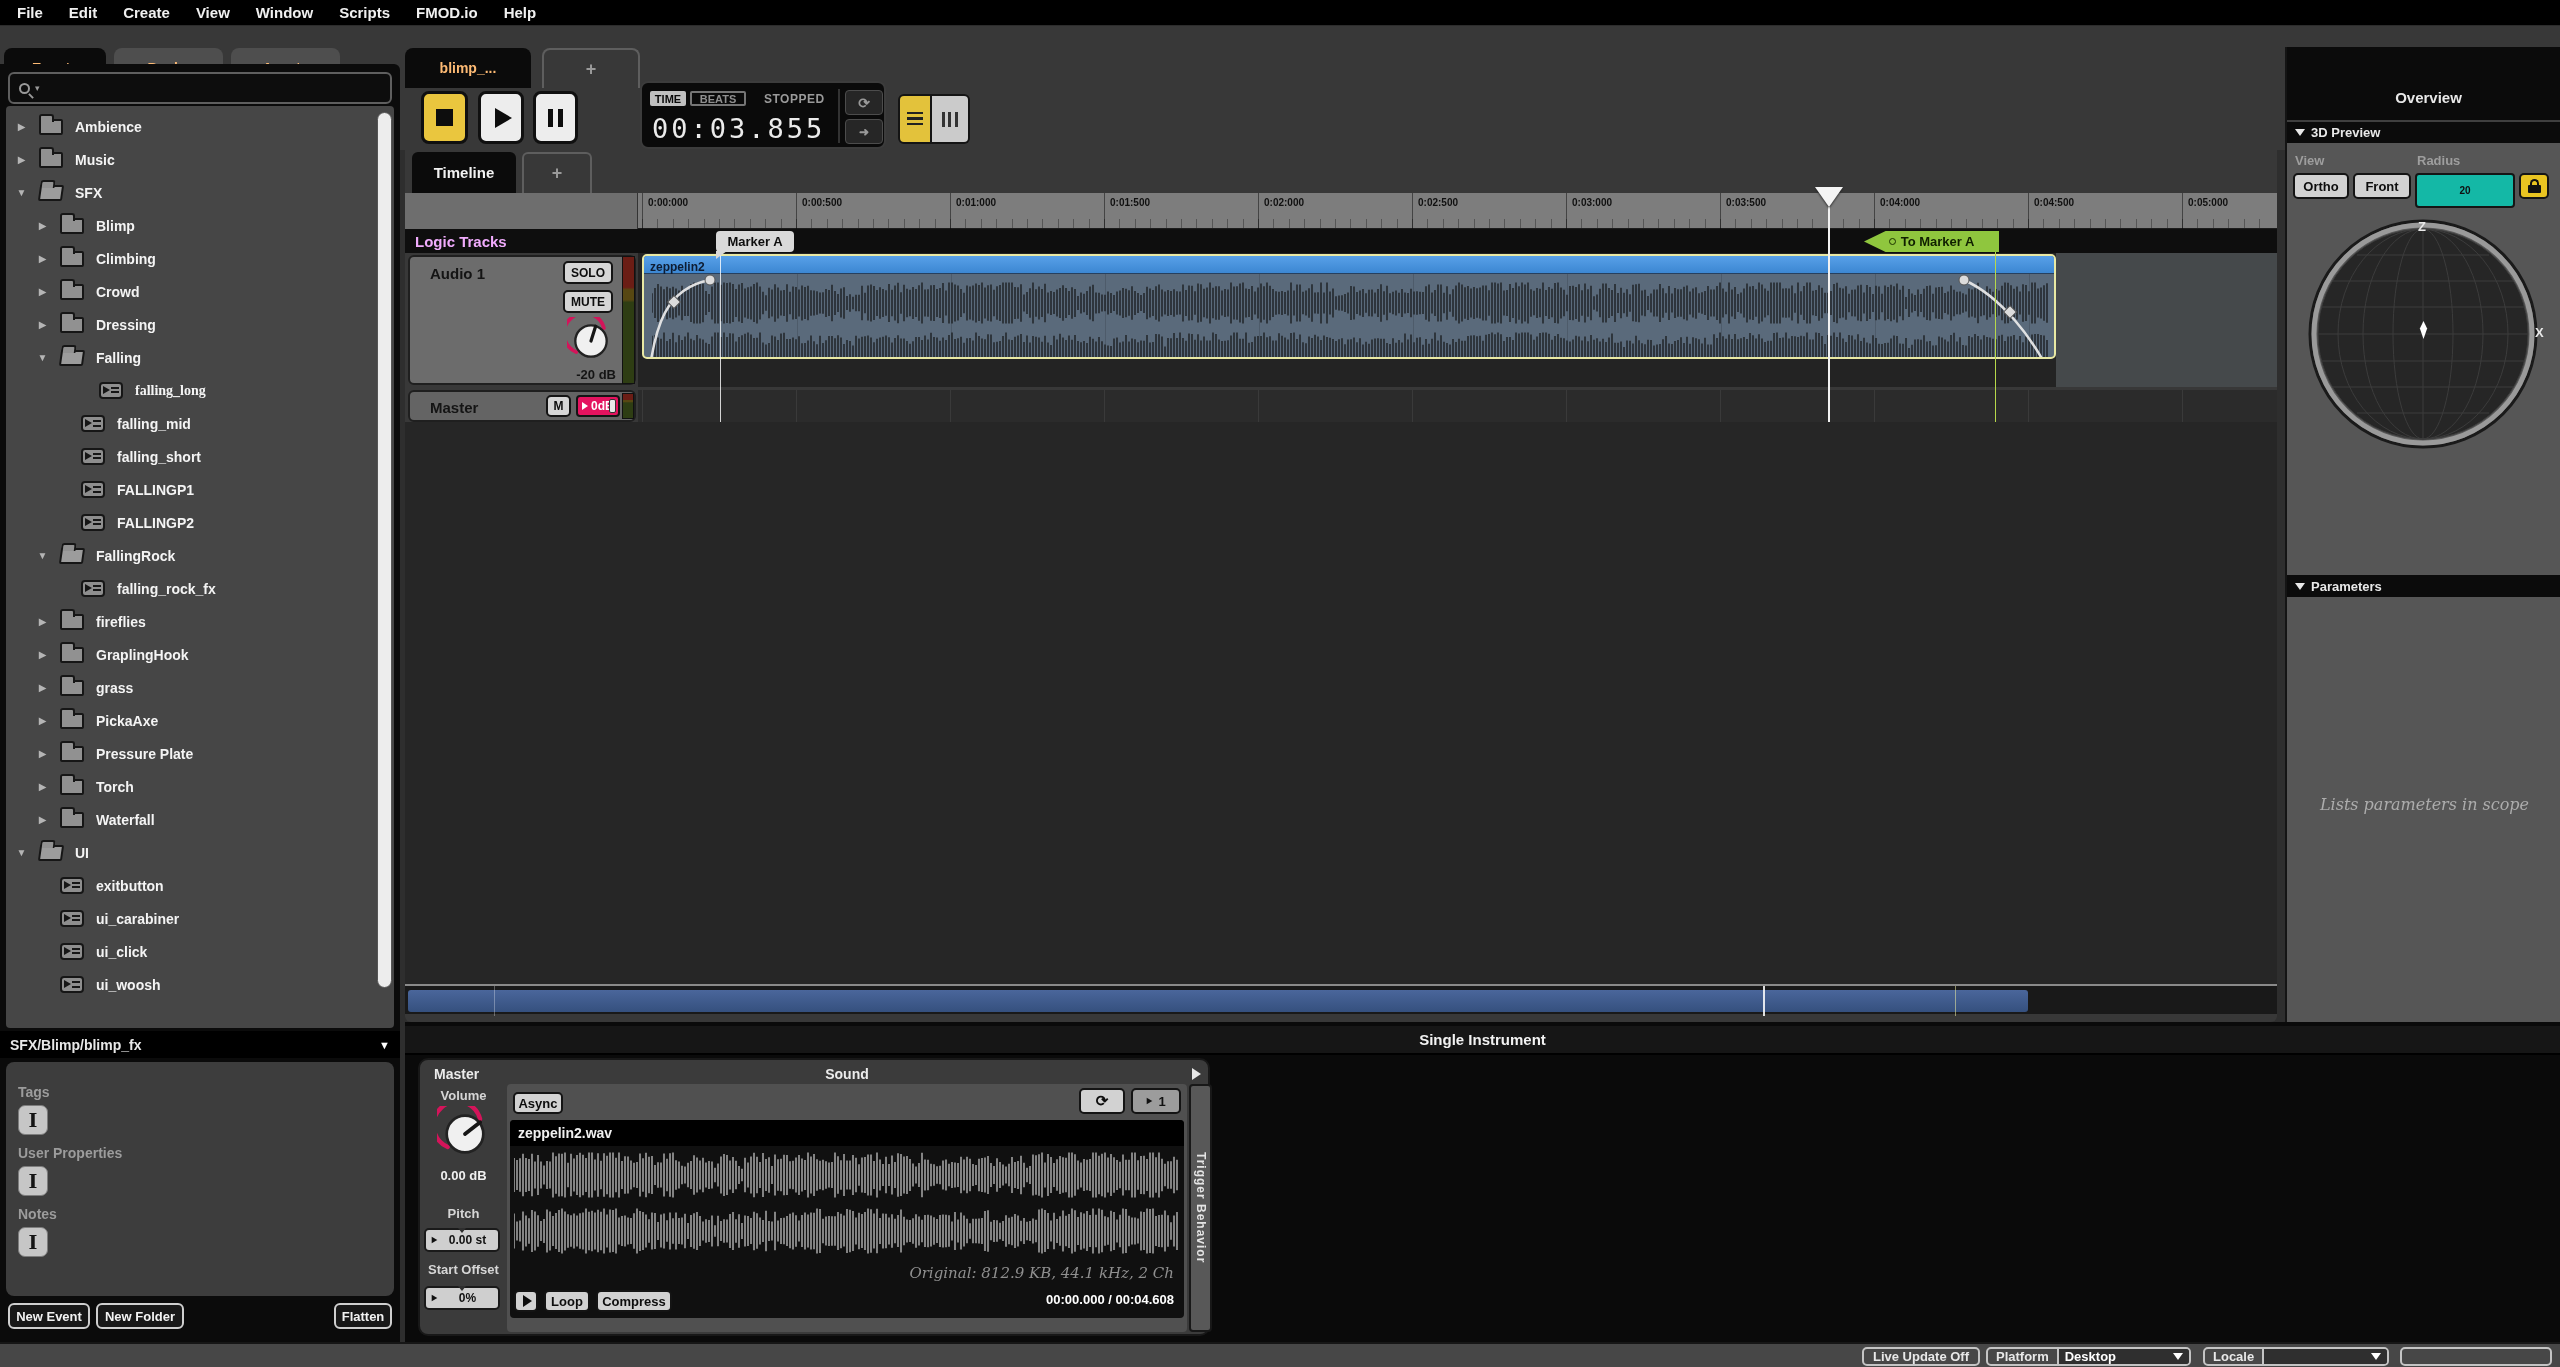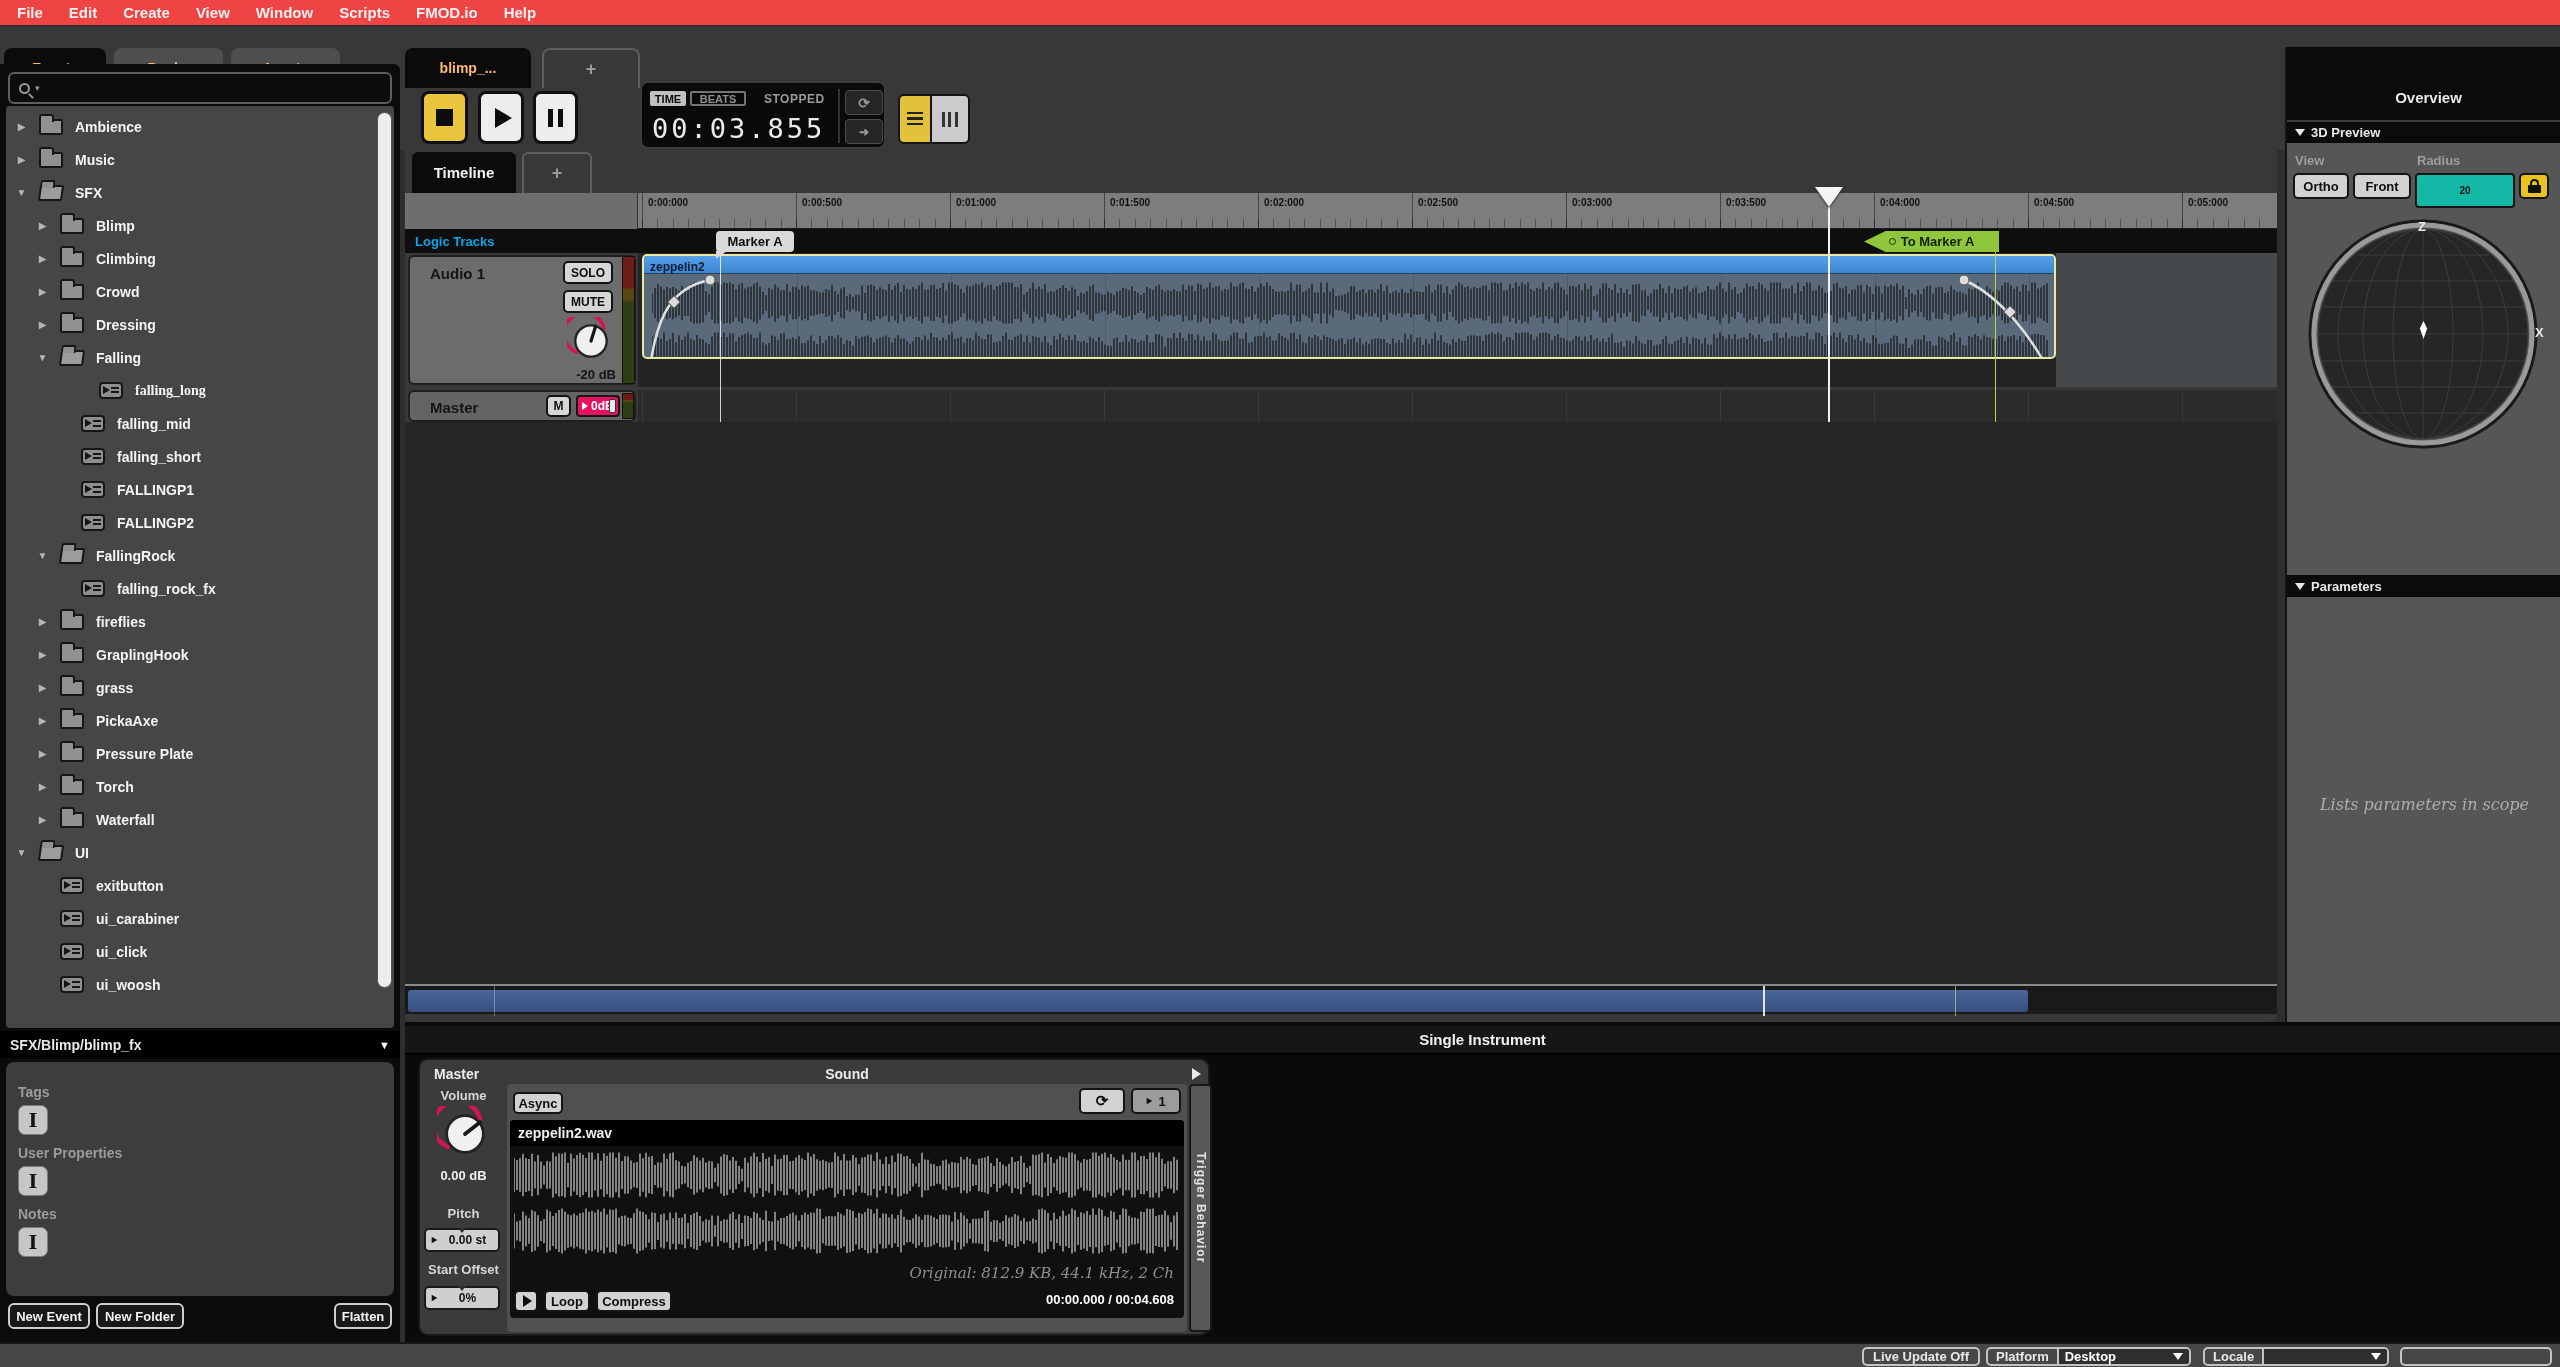--- a/index.html
+++ b/index.html
@@ -1,21 +1,21 @@
 <!DOCTYPE html>
 <html><head>
 <meta charset="utf-8">
 <style>
   *{box-sizing:border-box;margin:0;padding:0}
   html,body{width:2560px;height:1367px;overflow:hidden;background:#262626;
     font-family:"Liberation Sans",sans-serif;-webkit-font-smoothing:antialiased}
   #app{position:relative;width:2560px;height:1367px;background:#2e2e2e}
   .abs{position:absolute}
   
-  #menubar{position:absolute;left:0;top:0;width:2560px;height:26px;background:#ef4444;
+  #menubar{position:absolute;left:0;top:0;width:2560px;height:26px;background:#000000;
     display:flex;align-items:center;padding-left:4px;border-bottom:1px solid #2c2c2c}
   .menu-item{padding:0 13px;font-weight:bold;font-size:15px;color:#f0f0f0;cursor:default}
   
   .tab{position:absolute;top:48px;height:40px;border-radius:8px 8px 0 0;display:flex;
     align-items:center;justify-content:center;font-weight:bold;font-size:14px;color:#fdba74}
   .tab.inactive{background:#4e4e4e}
   .tab.active{background:#0b0b0b}
   .tab.ghost{background:transparent;border:2px solid #5e5e5e;border-bottom:none;color:#9a9a9a;font-size:18px}
   
   .chip{background:#d2d2d2;border:2px solid #141414;border-radius:5px;color:#0d0d0d;
@@ -374,21 +374,21 @@
         <span class="rlabel" style="left: 1321px;">0:03:500</span>
         <div class="rtick" style="left: 1469px;"></div>
         <span class="rlabel" style="left: 1475px;">0:04:000</span>
         <div class="rtick" style="left: 1623px;"></div>
         <span class="rlabel" style="left: 1629px;">0:04:500</span>
         <div class="rtick" style="left: 1777px;"></div>
         <span class="rlabel" style="left: 1783px;">0:05:000</span>
       </div>
 
     <div id="logic-row">
-      <span style="margin-left:10px;font-weight:bold;font-size:13px;color:#0ea5e9">Logic Tracks</span>
+      <span style="margin-left:10px;font-weight:bold;font-size:15px;color:#f0abfc">Logic Tracks</span>
     </div>
 
     <div id="audio-row-dark"></div>
     <div id="audio-row-bg"></div>
 
     <div id="clip">
       <div id="clip-grid"></div>
       <div id="clip-header">
         <span style="margin-left:6px;font-weight:bold;font-size:12px;color:#0e1d33;position:relative;top:1px">zeppelin2</span>
       </div>

